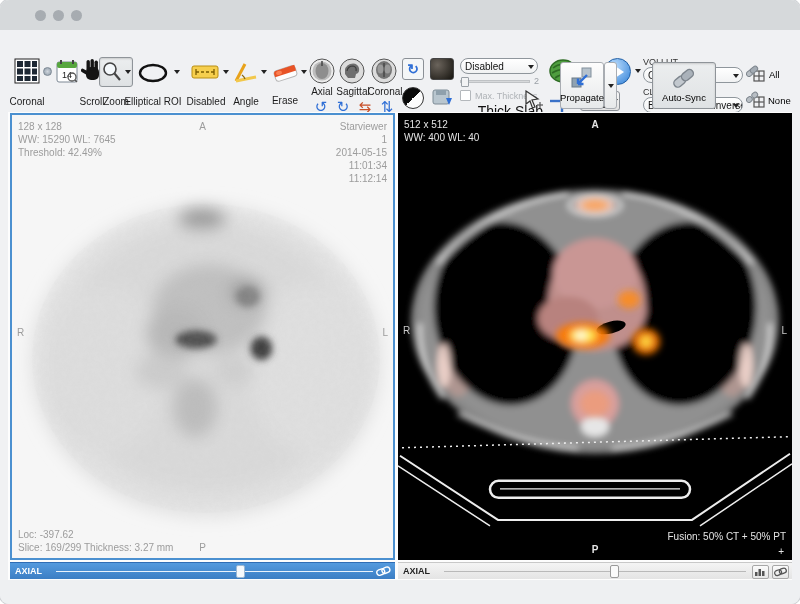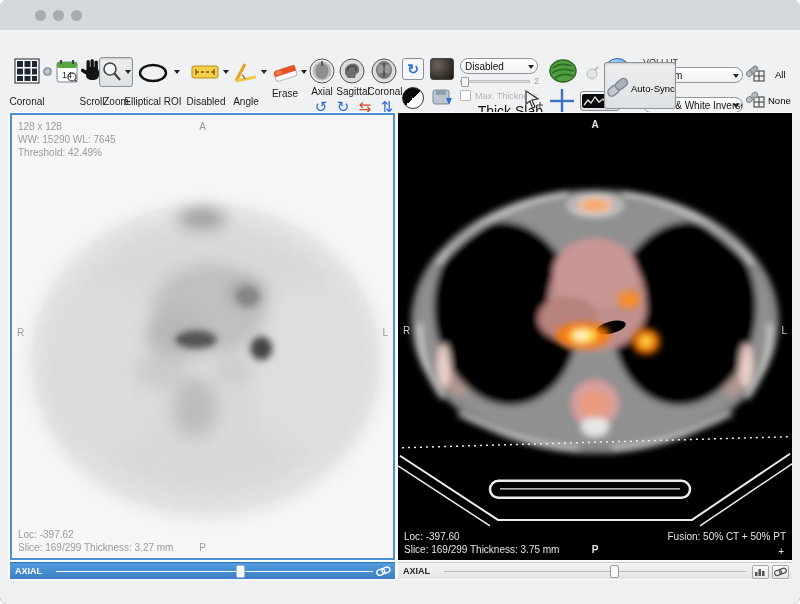--- a/index.html
+++ b/index.html
@@ -155,21 +155,21 @@
     <div class="icon-box" style="left:271px;top:6px;width:28px;height:20px">
       <svg width="28" height="20">
         <g transform="rotate(-18 14 10)">
           <rect x="3" y="6" width="22" height="11" rx="3" fill="#fdfdfd" stroke="#b5b5b5"></rect>
           <path d="M3 12 L3 9 Q3 6 6 6 L25 6 L25 12 Z" fill="#e85326"></path>
           <ellipse cx="8" cy="9" rx="3" ry="2" fill="#ff8a5c" opacity="0.8"></ellipse>
         </g>
       </svg>
     </div>
     <span class="caret" style="position:absolute;left:301px;top:14px"></span>
-    <div class="tool-label" style="left:266px;top:32px;width:38px">Erase</div>
+    <div class="tool-label" style="left:266px;top:39px;width:38px">Erase</div>
 
     <div class="icon-box" style="left:309px;top:2px;width:26px;height:26px">
       <svg width="26" height="26">
         <circle cx="13" cy="13" r="12" fill="#ececec" stroke="#555"></circle>
         <circle cx="13" cy="13" r="9.5" fill="#bdbdbd"></circle>
         <ellipse cx="13" cy="13" rx="6.5" ry="8" fill="#8e8e8e"></ellipse>
         <line x1="13" y1="3" x2="13" y2="8" stroke="#444" stroke-width="1.5"></line>
       </svg>
     </div>
     <div class="icon-box" style="left:339px;top:2px;width:26px;height:26px">
@@ -283,45 +283,53 @@
     <div class="combo" style="left:643px;top:41px;width:100px">
       <span>Black &amp; White Inverse</span>
       <span class="caret"></span>
     </div>
 
   </div>
 
   <div style="position:absolute;top:60px;left:560px;width:240px;height:54px;pointer-events:none">
   </div>
 
+  <div class="raised-btn icon-box" style="left:560px;top:62px;width:44px;height:47px;flex-direction:column;justify-content:flex-start;padding-top:3px;position:absolute">
+    <svg width="24" height="24">
+      <rect x="12" y="2" width="9" height="9" fill="#b6c2cc" stroke="#82909c"></rect>
+      <rect x="2" y="12" width="9" height="9" fill="#8fa2b2" stroke="#6b7a88"></rect>
+      <path d="M17 9 L8 18 M8 18 L8 12.5 M8 18 L13.5 18" stroke="#2f6fd6" stroke-width="2.4" fill="none"></path>
+    </svg>
+    <span style="font-size:9.5px;margin-top:2px">Propagate</span>
+  </div>
   <div class="raised-btn icon-box" style="left:604px;top:62px;width:13px;height:47px;position:absolute">
     <span class="caret"></span>
   </div>
 
-  <div class="pressed-btn icon-box" style="left:604px;top:62px;width:72px;height:47px;flex-direction:row;justify-content:flex-start;padding-top:3px;position:absolute">
+  <div class="pressed-btn icon-box" style="left:652px;top:62px;width:64px;height:47px;flex-direction:column;justify-content:flex-start;padding-top:3px;position:absolute">
     <svg width="26" height="24">
       <g transform="rotate(-40 13 12)">
         <rect x="1" y="8" width="13" height="8" rx="4" fill="#c2c8ce" stroke="#7d858d" stroke-width="1.4"></rect>
         <rect x="11" y="8" width="13" height="8" rx="4" fill="#aab2ba" stroke="#7d858d" stroke-width="1.4"></rect>
       </g>
     </svg>
     <span style="font-size:9.5px;margin-top:2px">Auto-Sync</span>
   </div>
 
   <div class="icon-box" style="left:746px;top:64px;width:50px;height:20px;position:absolute;justify-content:flex-start">
     <svg width="20" height="18">
       <rect x="8" y="6" width="10" height="10" fill="none" stroke="#555" stroke-width="1.2"></rect>
       <line x1="13" y1="6" x2="13" y2="16" stroke="#555" stroke-width="1.2"></line>
       <line x1="8" y1="11" x2="18" y2="11" stroke="#555" stroke-width="1.2"></line>
       <g transform="rotate(-40 6 7)">
         <rect x="0" y="4" width="8" height="5" rx="2.5" fill="#b8bec4" stroke="#7d858d"></rect>
         <rect x="5" y="4" width="8" height="5" rx="2.5" fill="#a4acb4" stroke="#7d858d"></rect>
       </g>
     </svg>
-    <span style="font-size:9.5px;margin-left:9px">All</span>
+    <span style="font-size:9.5px;margin-left:3px">All</span>
   </div>
   <div class="icon-box" style="left:746px;top:90px;width:52px;height:20px;position:absolute;justify-content:flex-start">
     <svg width="20" height="18">
       <rect x="8" y="6" width="10" height="10" fill="none" stroke="#555" stroke-width="1.2"></rect>
       <line x1="13" y1="6" x2="13" y2="16" stroke="#555" stroke-width="1.2"></line>
       <line x1="8" y1="11" x2="18" y2="11" stroke="#555" stroke-width="1.2"></line>
       <g transform="rotate(-40 6 7)">
         <rect x="0" y="4" width="6" height="5" rx="2.5" fill="#b8bec4" stroke="#7d858d"></rect>
         <rect x="7" y="4" width="6" height="5" rx="2.5" fill="#b8bec4" stroke="#7d858d"></rect>
       </g>
@@ -366,20 +374,25 @@
         <g filter="url(#b2)">
           <ellipse cx="186" cy="226" rx="21" ry="9" fill="#4e4e4e"></ellipse>
           <ellipse cx="252" cy="235" rx="11" ry="12" fill="#3e3e3e"></ellipse>
           <ellipse cx="238" cy="183" rx="12" ry="10" fill="#828282"></ellipse>
         </g>
         <rect width="385" height="446" clip-path="url(#bodyclip)" fill="#888" filter="url(#petnoise)" opacity="0.22"></rect>
       </svg>
       <div class="ov ov-gray ov-tl"><span>128 x 128</span>
 <span>WW: 15290 WL: 7645</span>
 <span>Threshold: 42.49%</span></div>
+      <div class="ov ov-gray ov-tr"><span>Starviewer</span>
+<span>1</span>
+<span>2014-05-15</span>
+<span>11:01:34</span>
+<span>11:12:14</span></div>
       <div class="ov ov-gray ov-a">A</div>
       <div class="ov ov-gray ov-r">R</div>
       <div class="ov ov-gray ov-l">L</div>
       <div class="ov ov-gray ov-p">P</div>
       <div class="ov ov-gray ov-bl"><span>Loc: -397.62</span>
 <span>Slice: 169/299 Thickness: 3.27 mm</span></div>
     </div>
 
     <div class="viewport vp-right">
       <svg class="vp-img" viewBox="0 0 394 446" preserveAspectRatio="none">
@@ -429,26 +442,26 @@
           <ellipse cx="197" cy="290" rx="15" ry="13" fill="#ff9a60" opacity="0.5"></ellipse>
         </g>
         <g stroke="#ededed" fill="none">
           <line x1="4" y1="334" x2="390" y2="323" stroke-dasharray="2 4" stroke-width="1.5"></line>
           <path d="M2 342 L100 406 L294 406 L392 340" stroke-width="2"></path>
           <path d="M0 352 L92 412 M394 350 L302 412" stroke-width="1.5"></path>
           <rect x="92" y="367" width="200" height="17" rx="8.5" stroke-width="2.5"></rect>
           <line x1="102" y1="375" x2="282" y2="375" stroke-width="1.2"></line>
         </g>
       </svg>
+      <div class="ov ov-white ov-tl"><span>512 x 512</span>
+<span>WW: 400 WL: 40</span></div>
       <div class="ov ov-white ov-a" style="font-weight:bold">A</div>
       <div class="ov ov-r" style="color:#c9c9c9">R</div>
       <div class="ov ov-l" style="color:#c9c9c9">L</div>
       <div class="ov ov-white ov-p" style="font-weight:bold">P</div>
-      <div class="ov ov-white ov-bl"><span>Loc: -397.60</span>
-<span>Slice: 169/299 Thickness: 3.75 mm</span></div>
       <div class="ov ov-white ov-fusion">Fusion: 50% CT + 50% PT</div>
       <div class="ov ov-white ov-plus">+</div>
     </div>
 
     <div class="sliderbar sb-left">
       <span class="sb-label" style="color:#fff">AXIAL</span>
       <div class="sb-track" style="left:46px;right:22px;background:#eaf2fb"></div>
       <div class="sb-handle" style="left:226px;background:#f6f9fc;border:1px solid #9cb8d4"></div>
       <svg style="position:absolute;right:4px;top:3px" width="15" height="11">
         <g transform="rotate(-20 7 5)">

